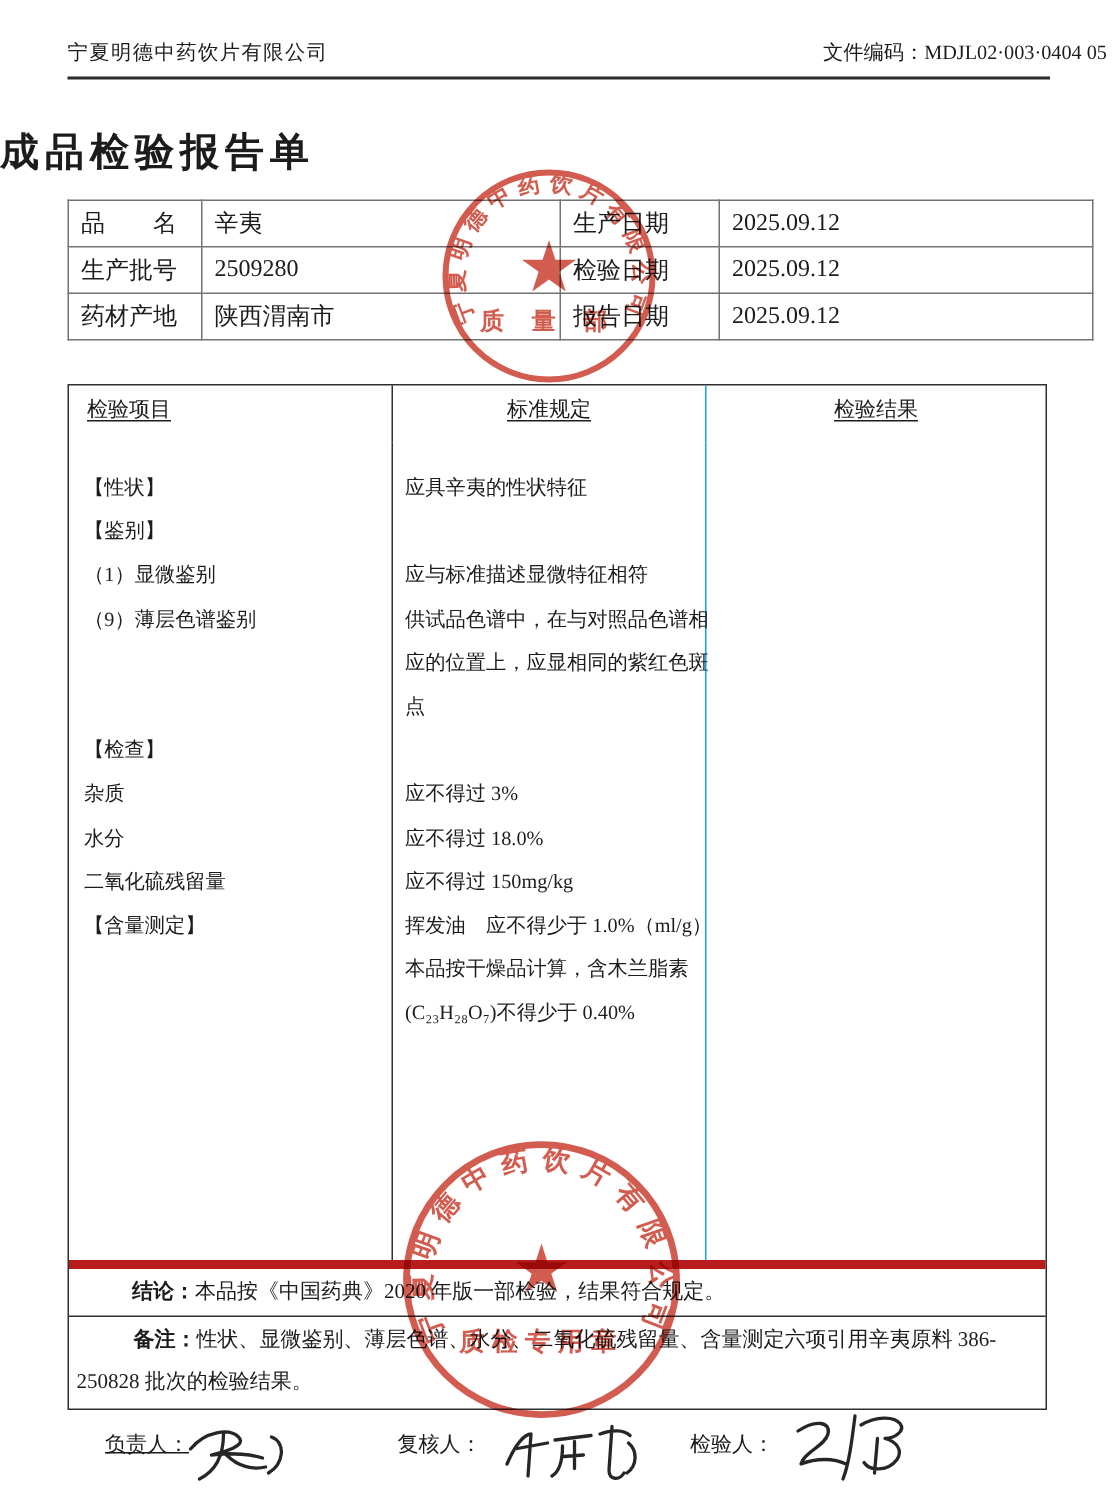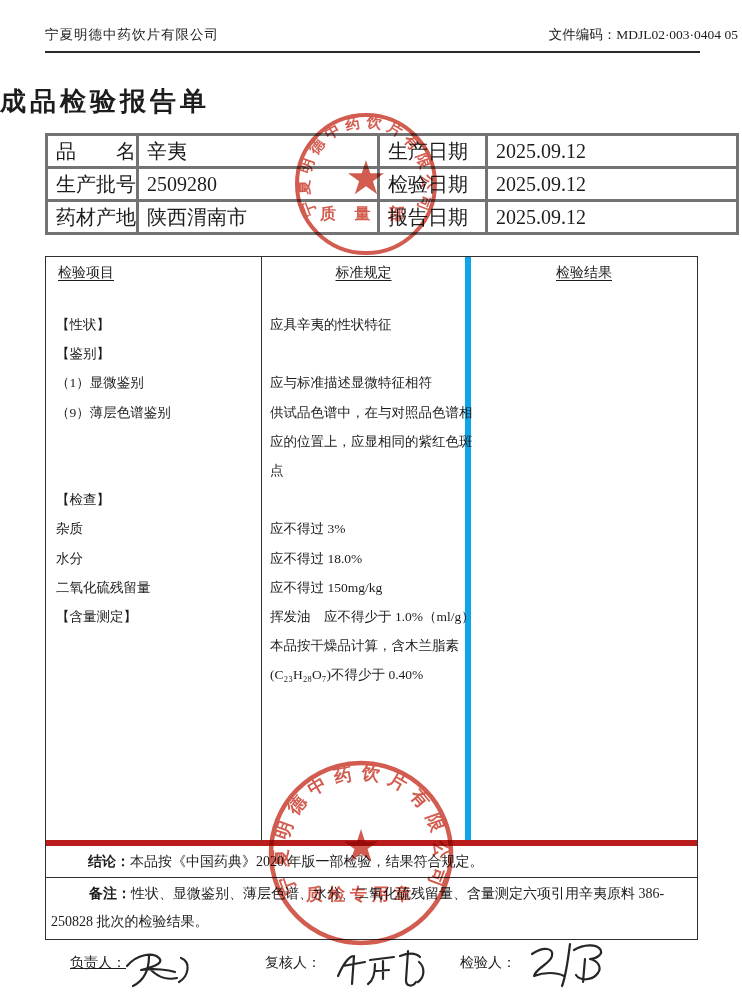--- a/index.html
+++ b/index.html
@@ -10,31 +10,31 @@
   }
   
   .company{position:absolute;left:45px;top:26px;font-size:13.5px;letter-spacing:1px;}
   .filecode{position:absolute;right:4px;top:26px;font-size:13.5px;}
   .hrule{position:absolute;left:45px;top:51px;width:655px;height:2px;background:#2a2a2a;}
   
   .title{position:absolute;left:0;top:84px;width:742px;text-align:left;
          font-size:26px;font-weight:bold;letter-spacing:4px;}
   
   table.info{position:absolute;left:45px;top:133px;width:653px;border-collapse:collapse;table-layout:fixed;}
-  table.info td{border:3px solid #737373;height:30px;font-size:20px;padding:0 0 0 8px;vertical-align:middle;}
+  table.info td{border:1px solid #737373;height:30px;font-size:16px;padding:0 0 0 8px;vertical-align:middle;}
   table.info td.lab{width:80px;}
   table.info td.val{width:230px;}
   table.info td.lab2{width:97px;}
   table.info td.val2{width:240px;}
   
   .main{position:absolute;left:45px;top:256px;width:651px;border:1px solid #2f2f2f;}
   .mrow{display:flex;}
   .mcell{box-sizing:border-box;}
   .c1{width:216px;border-right:1px solid #2f2f2f;}
-  .c2{width:209px;border-right:6px solid #0ea5e9;}
+  .c2{width:209px;border-right:1px solid #0ea5e9;}
   .c3{width:226px;}
   .mhead{height:38px;}
   .mhead .mcell{font-size:14px;padding-top:7px;}
   .mhead .hc{text-decoration:underline;text-underline-offset:3px;}
   .mhead .c1{padding-left:12px;}
   .mhead .c2,.mhead .c3{text-align:center;}
   .mbody{height:545px;}
   .mbody .mcell{padding-top:15px;font-size:13.5px;}
   .bline{height:29.2px;line-height:29.2px;white-space:nowrap;overflow:visible;}
   .mbody .c1 .bline{padding-left:10px;}

